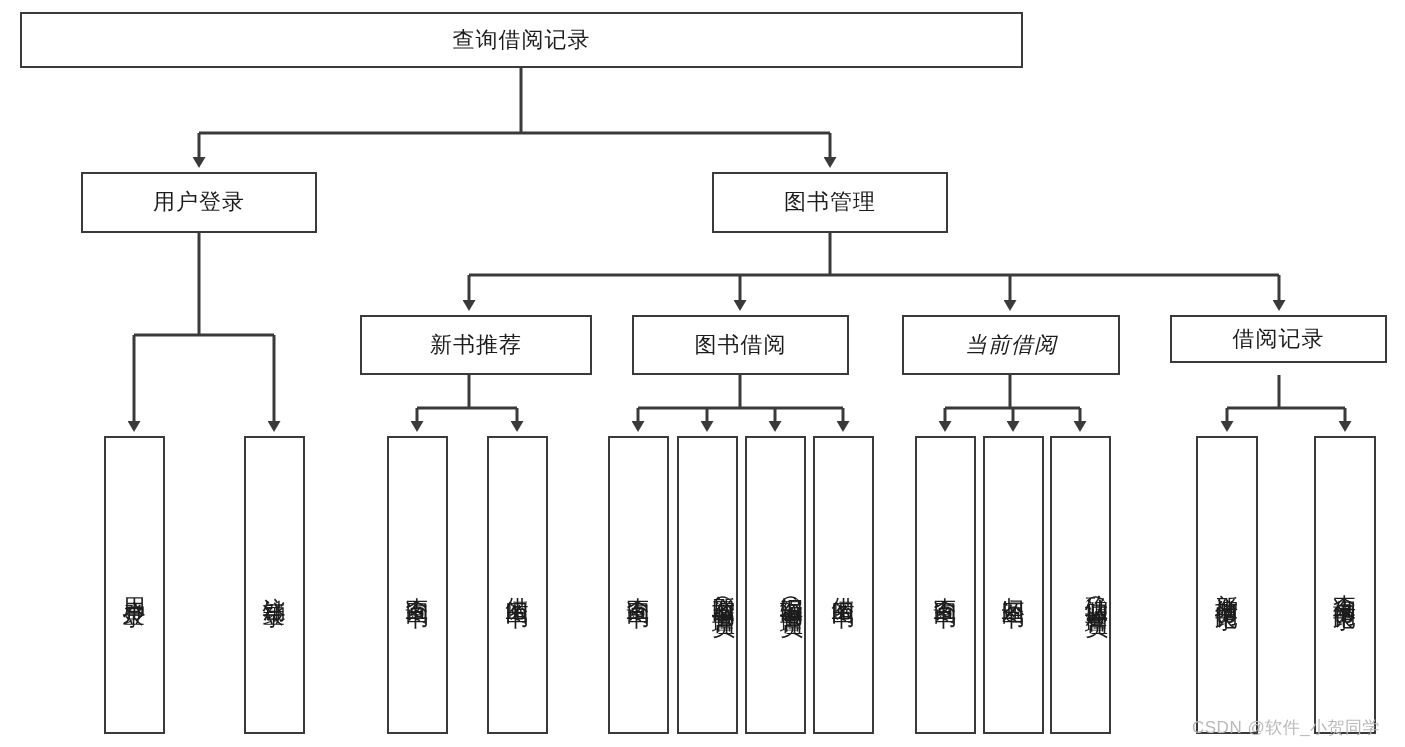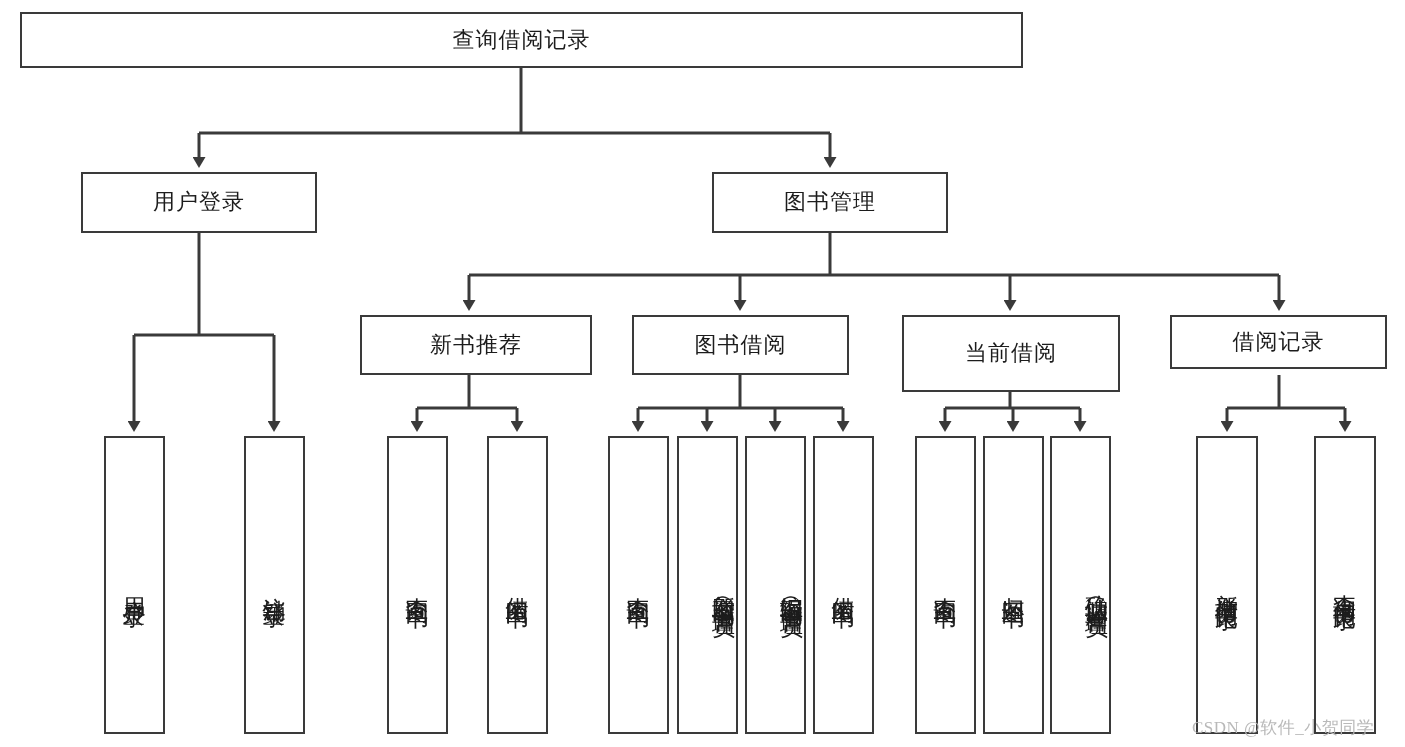--- a/index.html
+++ b/index.html
@@ -53,21 +53,21 @@
     align-items:center;
     padding-top:0;
   }
   .watermark{
     position:absolute;
     font-size:17px;
     color:#b9b9b9;
     letter-spacing:0.5px;
     white-space:nowrap;
     z-index:5;
-    font-family:Liberation Serif, serif;
+    font-family:Liberation Sans, sans-serif;
   }
 </style>
 </head>
 <body>
 
 <div id="canvas">
 
   <svg class="edges" viewBox="0 0 1405 747">
     <defs>
       <marker id="arrow" markerWidth="11" markerHeight="13" refX="1" refY="6.5" orient="auto" markerUnits="userSpaceOnUse">
@@ -119,22 +119,22 @@
     </g>
   </svg>
 
   <div class="node h" style="left:20px;top:12px;width:1003px;height:56px;">查询借阅记录</div>
 
   <div class="node h" style="left:81px;top:172px;width:236px;height:61px;">用户登录</div>
   <div class="node h" style="left:712px;top:172px;width:236px;height:61px;text-align:center;">图书管理</div>
 
   <div class="node h" style="left:360px;top:315px;width:232px;height:60px;">新书推荐</div>
   <div class="node h" style="left:632px;top:315px;width:217px;height:60px;text-align:center;">图书借阅</div>
-  <div class="node h" style="left:902px;top:315px;width:218px;height:77px;">当前借阅</div>
-  <div class="node h" style="left:1170px;top:315px;width:217px;height:54px;">借阅记录</div>
+  <div class="node h" style="left:902px;top:315px;width:218px;height:60px;font-style:italic;">当前借阅</div>
+  <div class="node h" style="left:1170px;top:315px;width:217px;height:48px;">借阅记录</div>
 
   <div class="node v mid" style="left:104px;top:436px;width:61px;height:298px;">用户登录</div>
   <div class="node v mid" style="left:244px;top:436px;width:61px;height:298px;">注销登录</div>
 
   <div class="node v mid" style="left:387px;top:436px;width:61px;height:298px;">查询图书</div>
   <div class="node v mid" style="left:487px;top:436px;width:61px;height:298px;">借阅图书</div>
 
   <div class="node v mid" style="left:608px;top:436px;width:61px;height:298px;">查询图书</div>
   <div class="node v" style="left:677px;top:436px;width:61px;height:298px;">新增图书（管理员）</div>
   <div class="node v" style="left:745px;top:436px;width:61px;height:298px;">编辑图书（管理员）</div>

